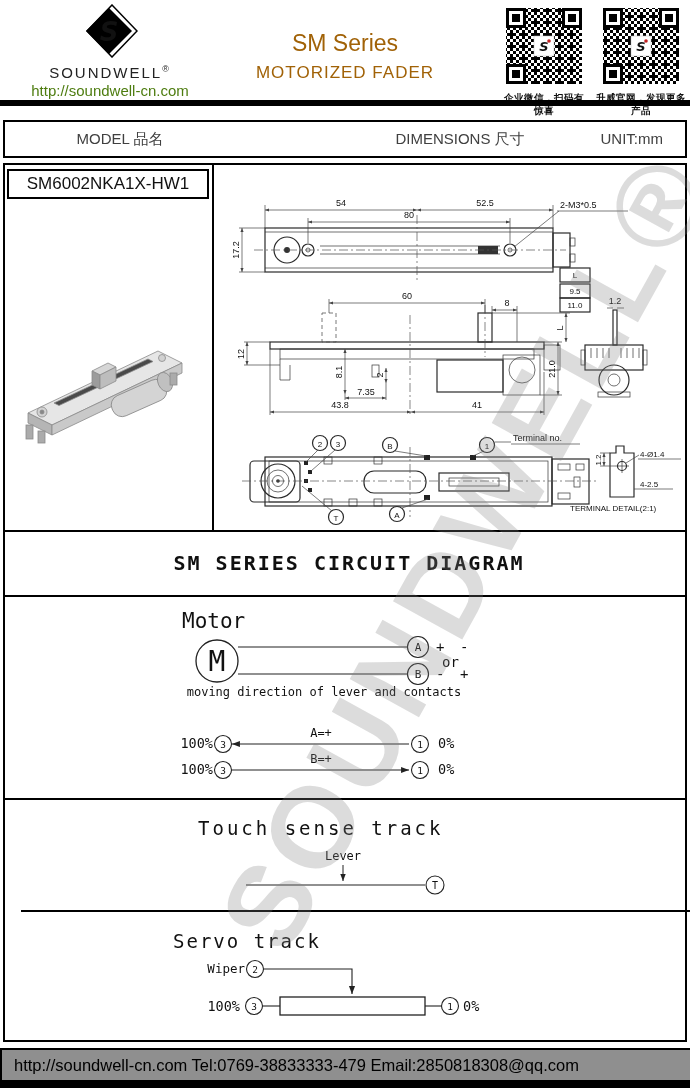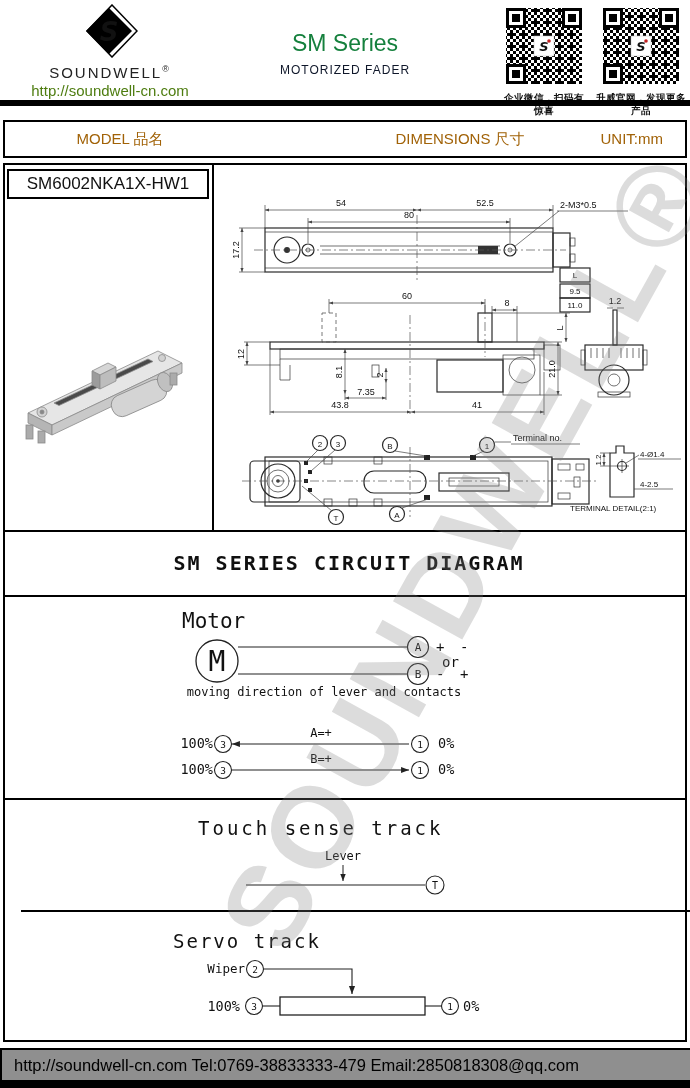--- a/index.html
+++ b/index.html
@@ -4,28 +4,28 @@
 <style>
   html,body{margin:0;padding:0;background:#fff;}
   .page{position:relative;width:690px;height:1088px;background:#fff;overflow:hidden;
         font-family:"Liberation Sans",sans-serif;color:#111;}
   
   .hdr-brand{position:absolute;left:10px;top:4px;width:200px;text-align:center;}
   .hdr-brand .brandline{font-size:15px;letter-spacing:2px;color:#222;margin-top:2px;}
   .hdr-brand .brandline sup{font-size:9px;}
   .hdr-brand .urlline{font-size:15px;color:#4d7c0f;margin-top:1px;}
   .hdr-center{position:absolute;left:230px;top:30px;width:230px;text-align:center;}
-  .hdr-center .series{font-size:23px;color:#15803d;}
-  .hdr-center .product{font-size:12px;letter-spacing:1px;margin-top:6px;color:#0f172a;}
+  .hdr-center .series{font-size:23px;color:#a16207;}
+  .hdr-center .product{font-size:17px;letter-spacing:1px;margin-top:6px;color:#a16207;}
   .qr-wrap{position:absolute;top:6px;text-align:center;}
   .qr-caption{font-size:9.5px;font-weight:bold;color:#111;margin-top:2px;letter-spacing:0.5px;}
   .black-bar{position:absolute;left:0;top:100px;width:690px;height:6px;background:#000;}
   
   .thead{position:absolute;left:3px;top:120px;width:680px;height:34px;border:2px solid #000;}
-  .thead span{position:absolute;top:8px;font-size:15px;color:#a16207;}
+  .thead span{position:absolute;top:8px;font-size:15px;color:#404040;}
   .th-model{left:35px;width:160px;text-align:center;}
   .th-dims{left:330px;width:250px;text-align:center;}
   .th-unit{right:22px;}
   
   .outer{position:absolute;left:3px;top:163px;width:680px;height:875px;border:2px solid #000;}
   .sec{position:relative;width:100%;}
   .sec.bb{border-bottom:2px solid #000;}
   .sec-main{height:365px;}
   .sec-band{height:63px;}
   .sec-motor{height:201px;}

